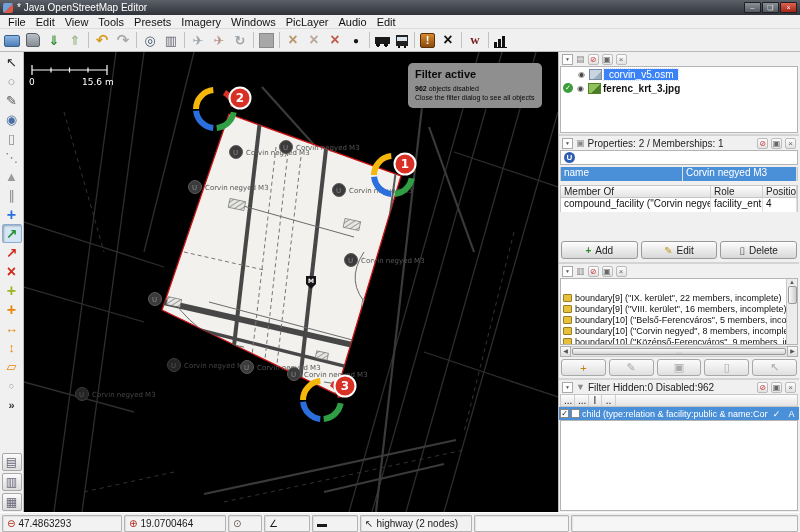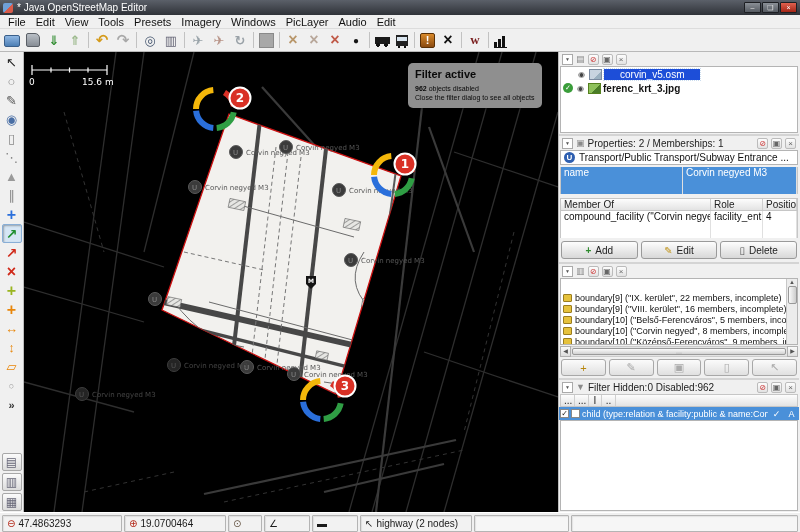--- a/index.html
+++ b/index.html
@@ -81,28 +81,28 @@
   .ptitle{font-size:10px;color:#222;flex:1;white-space:nowrap;overflow:hidden}
   .hbtn{width:11px;height:11px;border:1px solid #bbb;background:linear-gradient(#fdfdfd,#e2e2e2);font-size:8px;line-height:9px;text-align:center;color:#666;flex:0 0 auto;border-radius:2px}
   .hbtn.red{color:#c33}
   .plist{background:#fff;border:1px solid #b4b4b4;margin:0 1px 1px;flex:1;overflow:hidden;position:relative}
   .lrow{display:flex;align-items:center;height:14px;gap:2px;padding:0 2px;font-size:10px;white-space:nowrap}
   .lstat{width:11px;text-align:center;flex:0 0 auto}
   .eye{font-size:8px;color:#444;width:11px;text-align:center;flex:0 0 auto}
   .gcheck{width:10px;height:10px;border-radius:50%;background:#3a9d3a;color:#fff;font-size:7px;line-height:10px;text-align:center;flex:0 0 auto}
   .layer-glyph{width:13px;height:11px;border:1px solid #7a8aa0;background:linear-gradient(135deg,#c8d4e0 60%,#9ab0c0 60%);flex:0 0 auto}
   .img-glyph{width:13px;height:11px;border:1px solid #55801f;background:linear-gradient(135deg,#8fc25c 55%,#4a7d28 55%);flex:0 0 auto}
-  .lname.sel{background:#1d4ed8;color:#fff;padding:0 16px;outline:1px dotted #cde}
+  .lname.sel{background:#3b82f6;color:#fff;padding:0 5px;outline:1px dotted #cde}
   .lname.bold{font-weight:bold}
 
   .preset-row{height:15px;background:#fff;border:1px solid #b4b4b4;margin:0 1px 2px;display:flex;align-items:center;gap:4px;font-size:10px;padding:0 3px;white-space:nowrap;overflow:hidden;flex:0 0 auto}
   .u-icon{width:11px;height:11px;border-radius:50%;background:#2e5fb0;color:#fff;font-size:8px;font-weight:bold;text-align:center;line-height:11px;flex:0 0 auto}
   .tblhead{display:flex;height:13px;font-size:10px;color:#222;background:linear-gradient(#fdfdfd,#e3e3e3);border:1px solid #c6c6c6;margin:0 1px;flex:0 0 auto}
   .tblhead>span{padding:0 3px;border-right:1px solid #cfcfcf;overflow:hidden;white-space:nowrap}
-  .kv-row{display:flex;height:27px;font-size:10px;background:#fff;margin:0 1px;border-left:1px solid #c6c6c6;border-right:1px solid #c6c6c6;flex:0 0 auto}
+  .kv-row{display:flex;height:14px;font-size:10px;background:#fff;margin:0 1px;border-left:1px solid #c6c6c6;border-right:1px solid #c6c6c6;flex:0 0 auto}
   .kv-row>span{padding:0 3px;border-right:1px solid #e0e0e0;overflow:hidden;white-space:nowrap}
   .kv-row.sel{background:#4a90d9;color:#fff}
   .ck{width:122px;flex:0 0 auto}.cv{flex:1}
   .cm{width:150px;flex:0 0 auto}.cr{width:52px;flex:0 0 auto}.cp{flex:1}
   .btn-row{display:flex;gap:3px;padding:2px 2px 3px;margin-top:auto}
   .pbtn{flex:1;height:18px;border:1px solid #9a9a9a;border-radius:3px;background:linear-gradient(#fdfdfd,#d8d8d8);display:flex;align-items:center;justify-content:center;gap:4px;font-size:10px;color:#222}
   .bi-add{color:#2e8b2e;font-weight:bold}
   .bi-edit{color:#c0941a}
   .bi-del{color:#555}
 
@@ -426,21 +426,20 @@
       <div class="phead">
         <span class="collapse-btn">▼</span>
         <span class="picon">▣</span>
         <span class="ptitle">Properties: 2 / Memberships: 1</span>
         <span class="hbtn red">⊘</span>
         <span class="hbtn">▣</span>
         <span class="hbtn">×</span>
       </div>
       <div class="preset-row">
         <span class="u-icon">U</span>
-        <span>Transport/Public Transport/Subway Entrance ...</span>
       </div>
       <div class="kv-row sel">
         <span class="ck">name</span>
         <span class="cv">Corvin negyed M3</span>
       </div>
       <div class="tblhead" style="margin-top:4px">
         <span class="cm">Member Of</span>
         <span class="cr">Role</span>
         <span class="cp">Position</span>
       </div>

